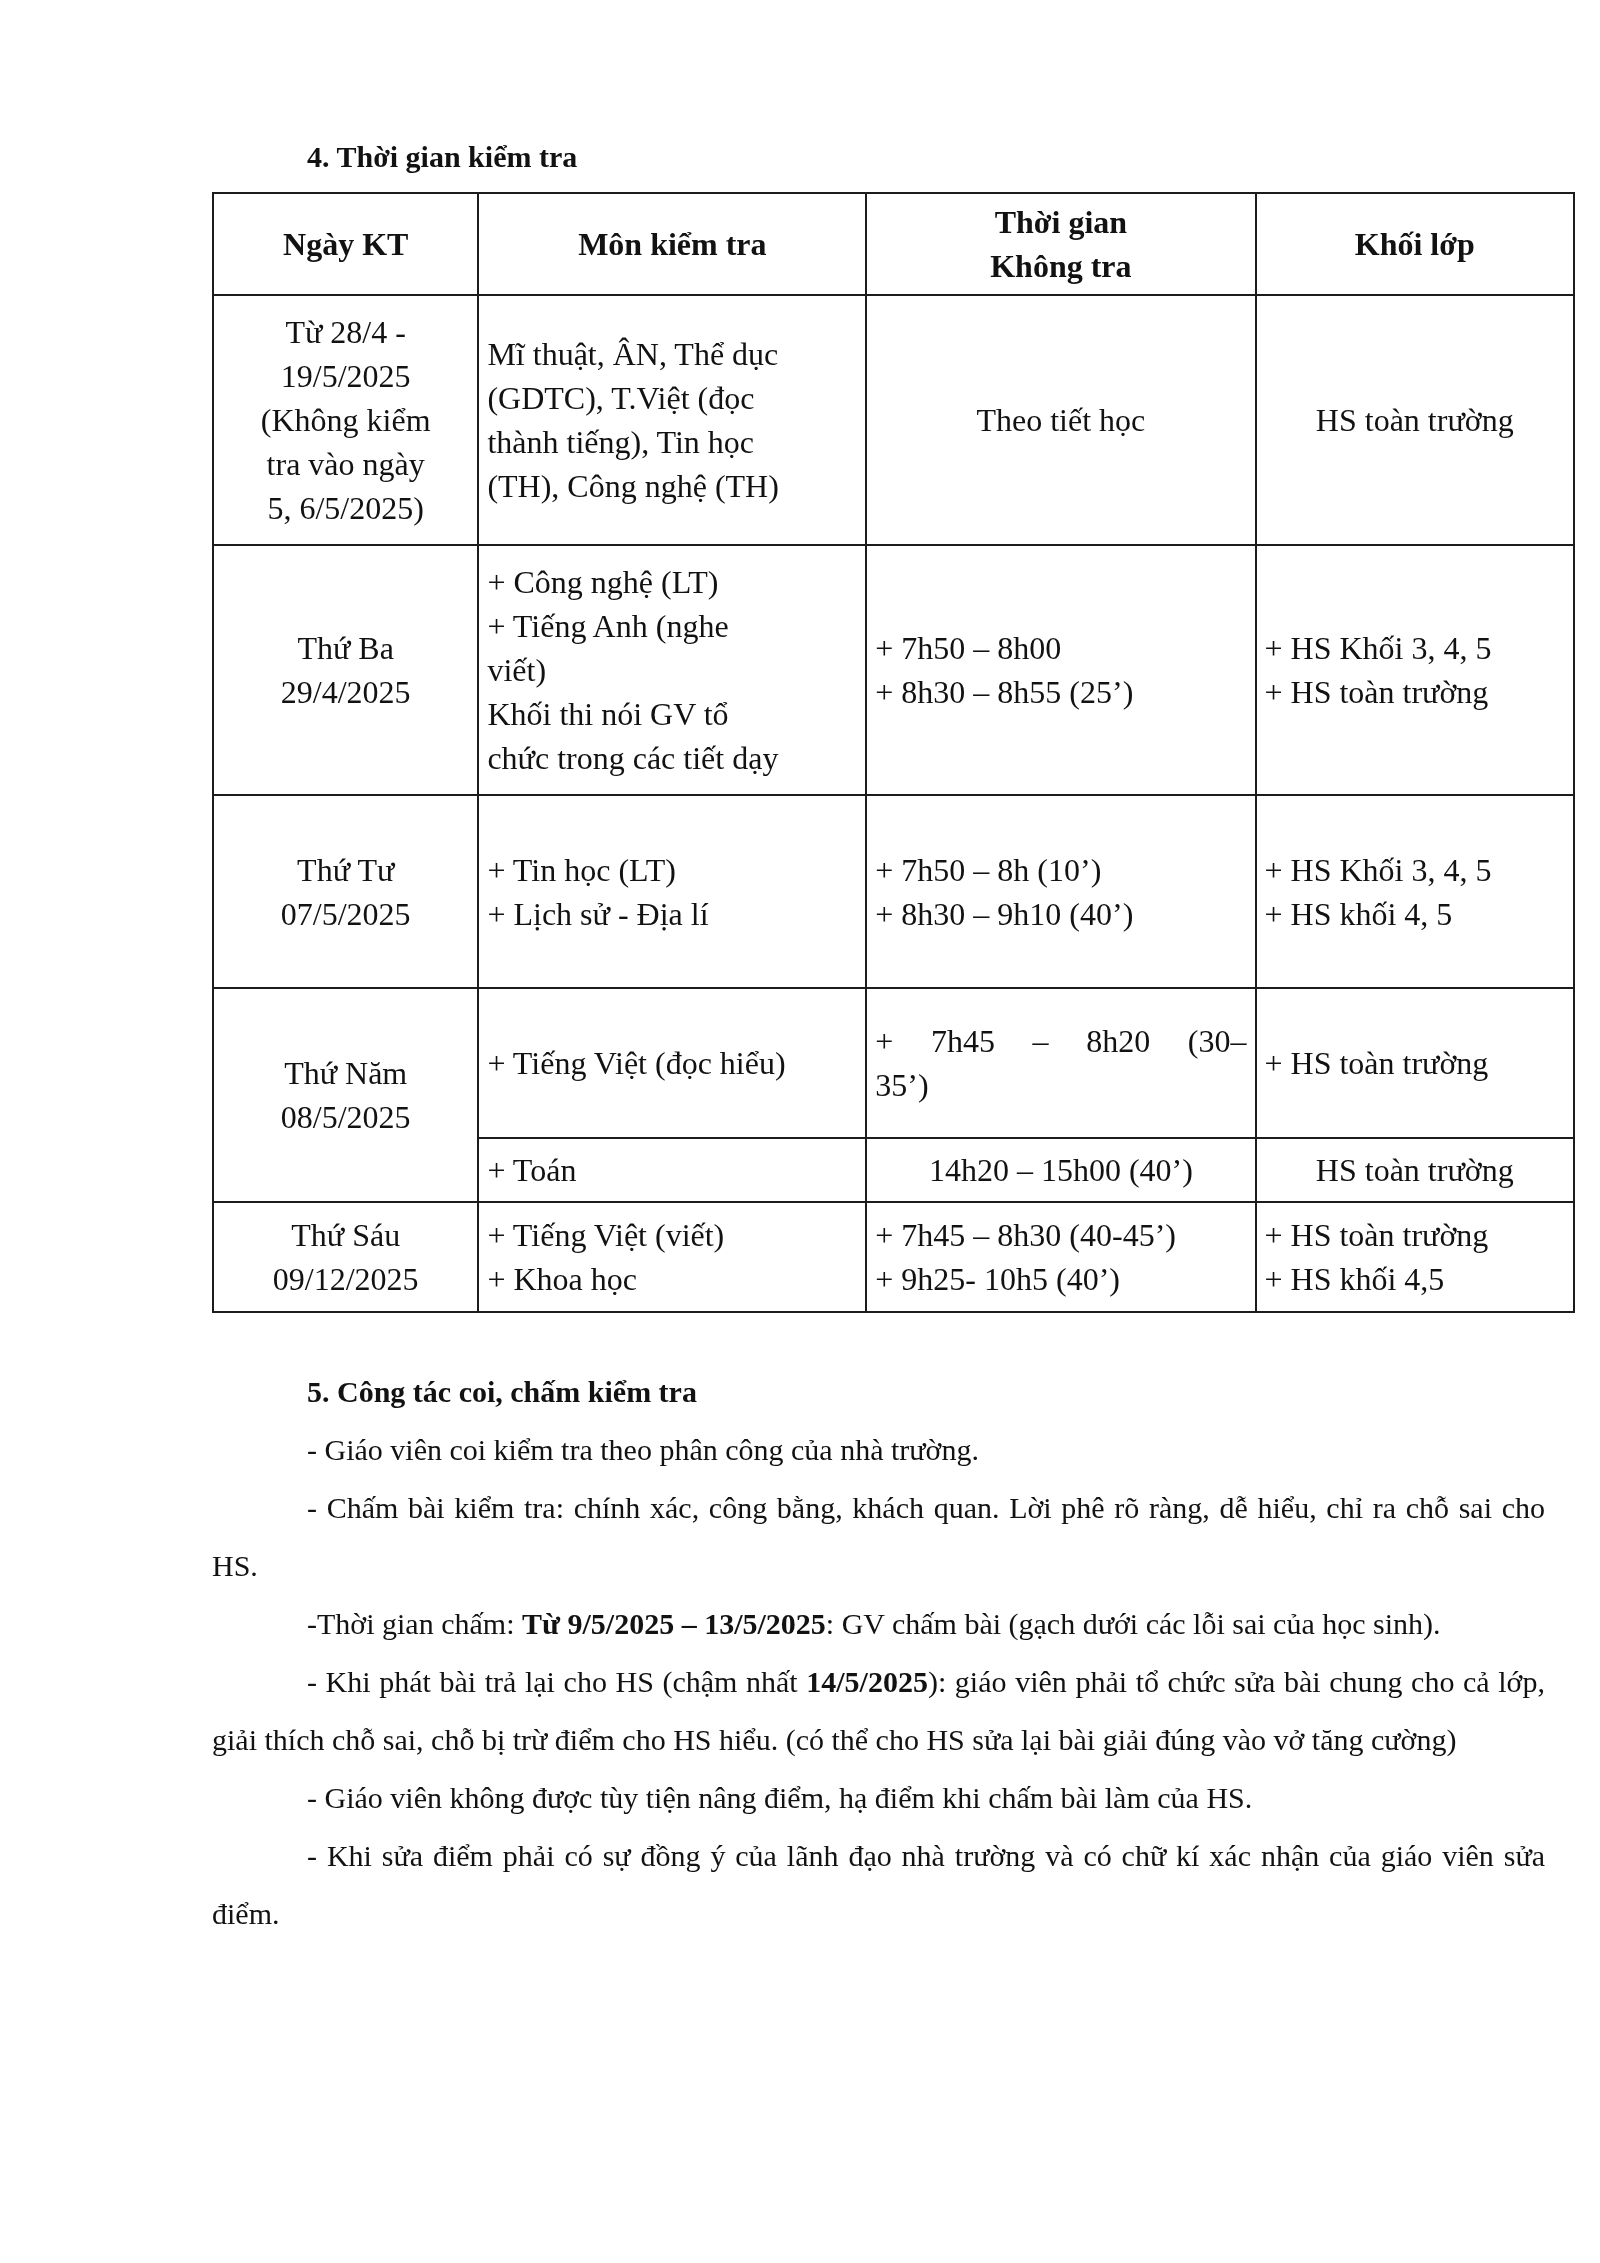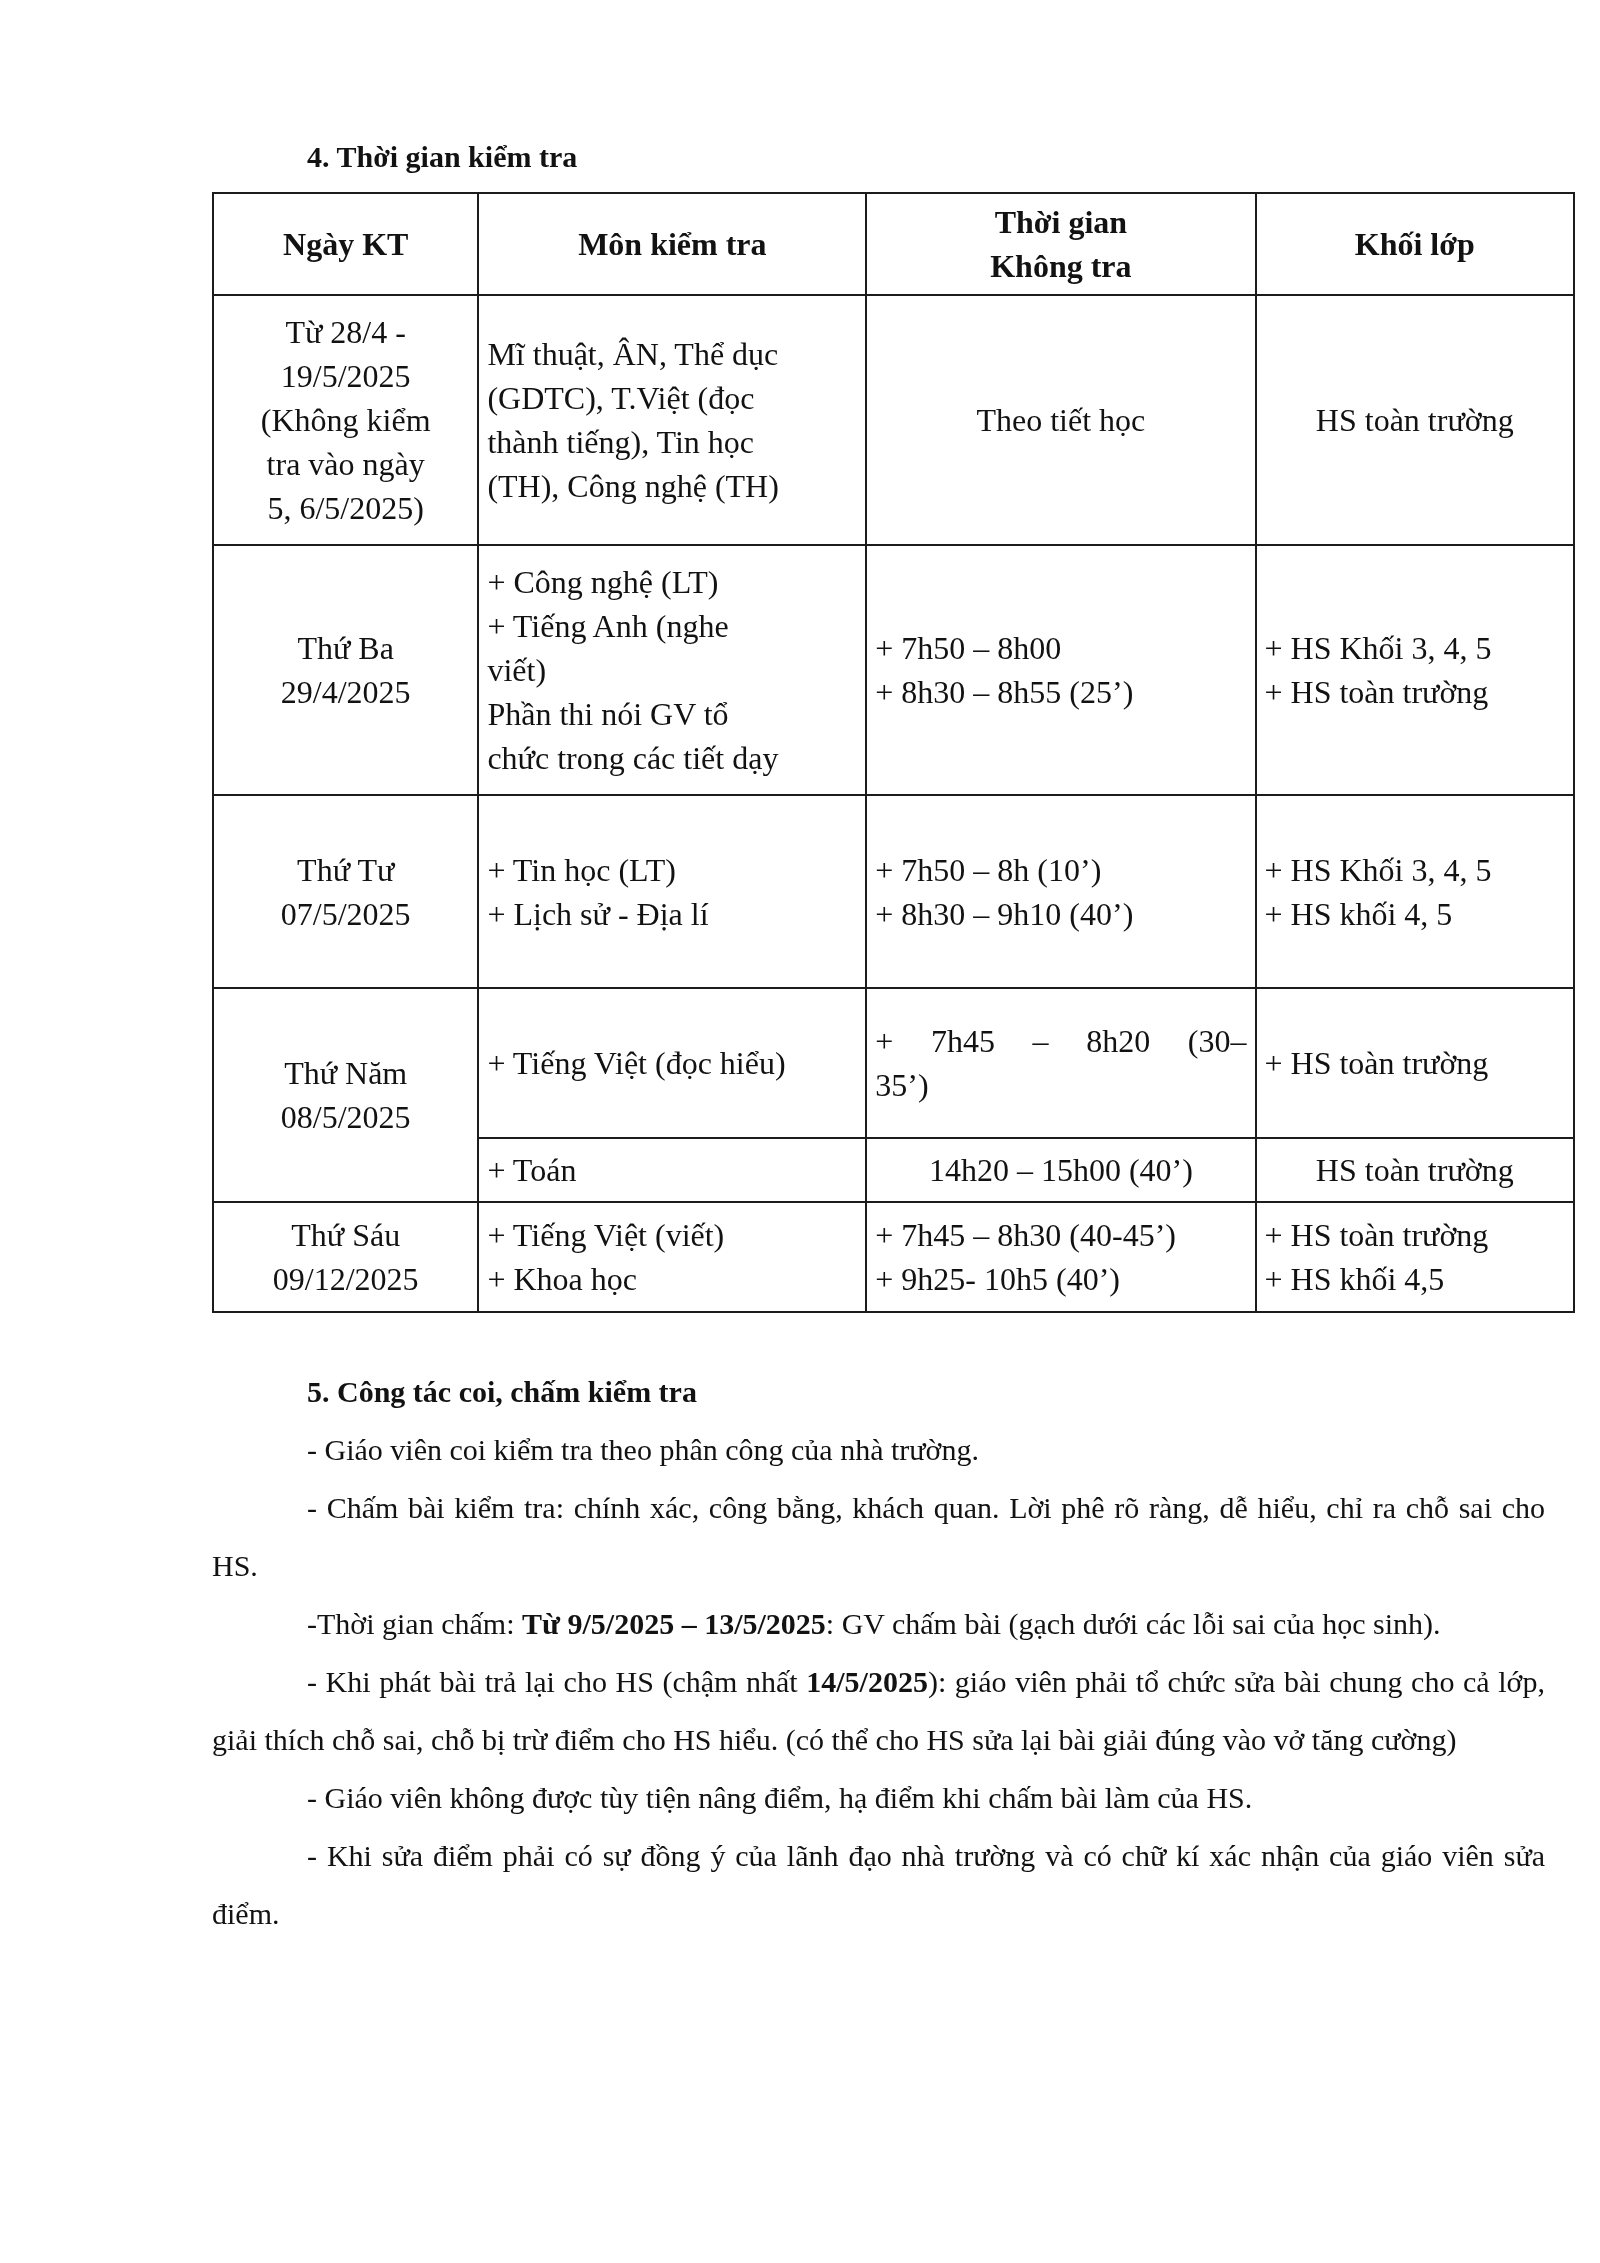--- a/index.html
+++ b/index.html
@@ -110,21 +110,21 @@
       </tr>
       <tr class="r-tue">
         <td class="cell-center">
             <div>Thứ Ba</div>
             <div>29/4/2025</div>
           </td>
         <td class="cell-left">
             <div>+ Công nghệ (LT)</div>
             <div>+ Tiếng Anh (nghe</div>
             <div>viết)</div>
-            <div>Phần thi nói GV tổ</div>
+            <div>Khối thi nói GV tổ</div>
             <div>chức  trong các tiết dạy</div>
           </td>
         <td class="cell-left">
             <div>+ 7h50 – 8h00</div>
             <div>+ 8h30 – 8h55 (25’)</div>
           </td>
         <td class="cell-left">
             <div>+ HS Khối 3, 4, 5</div>
             <div>+ HS toàn trường</div>
           </td>

